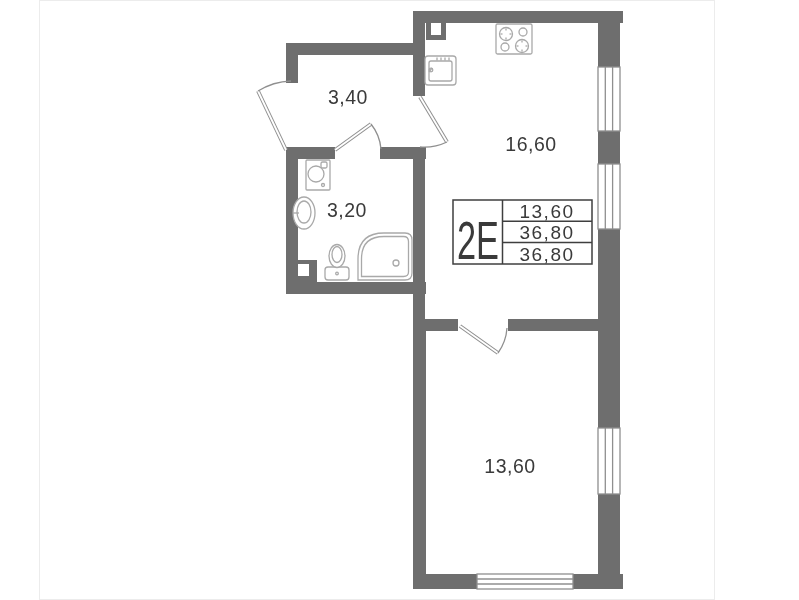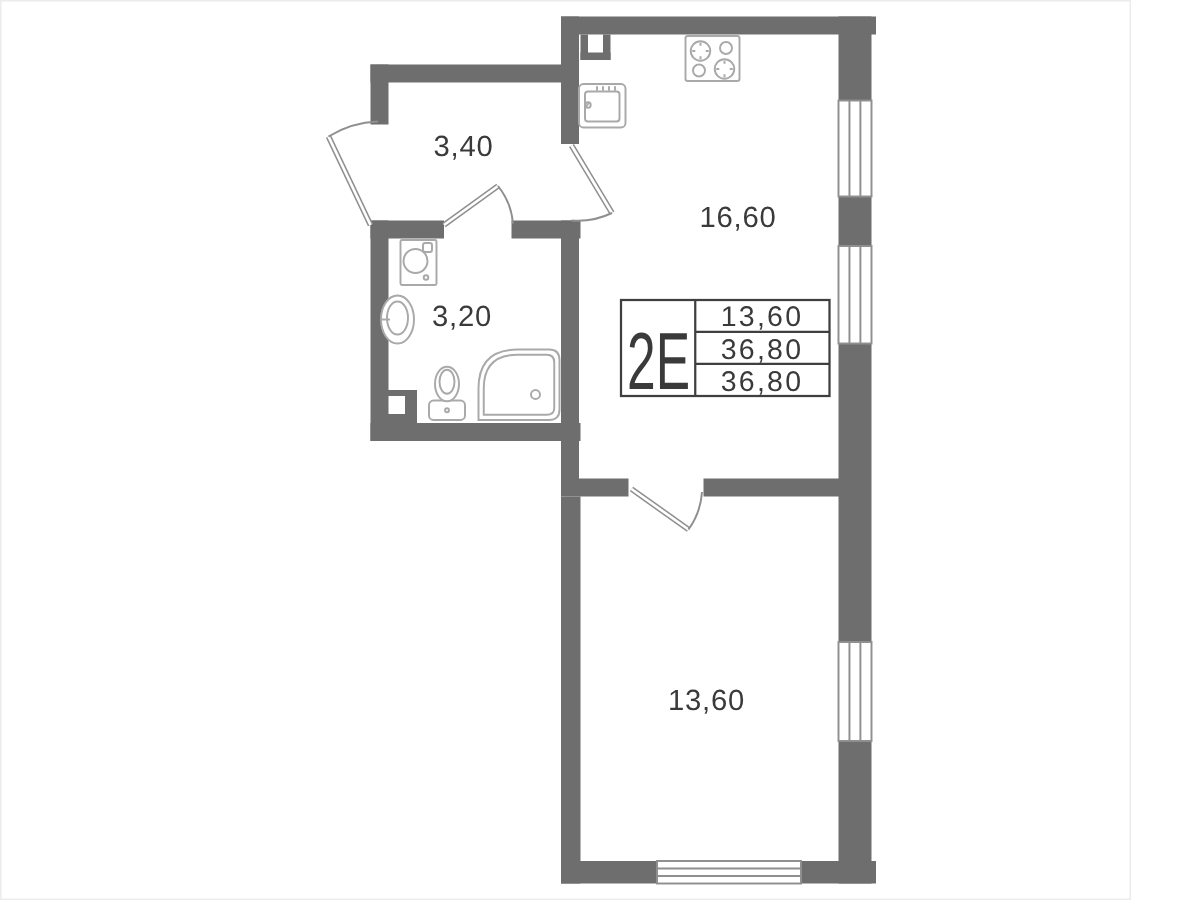--- a/index.html
+++ b/index.html
@@ -1,19 +1,20 @@
 <!DOCTYPE html>
 <html><head>
 <meta charset="utf-8">
 <style>
   html,body{margin:0;padding:0;background:#ffffff;}
   .canvas{
-    position:relative;width:754px;height:600px;background:#ffffff;
+    position:relative;width:676px;height:600px;background:#ffffff;
     border:1px solid #ececec;box-sizing:border-box;
     font-family:"Liberation Sans", sans-serif;
+    margin-left:39px;
   }
   svg{display:block;}
   text{font-family:"Liberation Sans", sans-serif;}
   .room-label{font-size:19.5px;letter-spacing:0.5px;}
   .table-num{font-size:19px;letter-spacing:1.5px;}
   .unit-label{font-size:54px;}
 </style>
 </head>
 <body>
 

